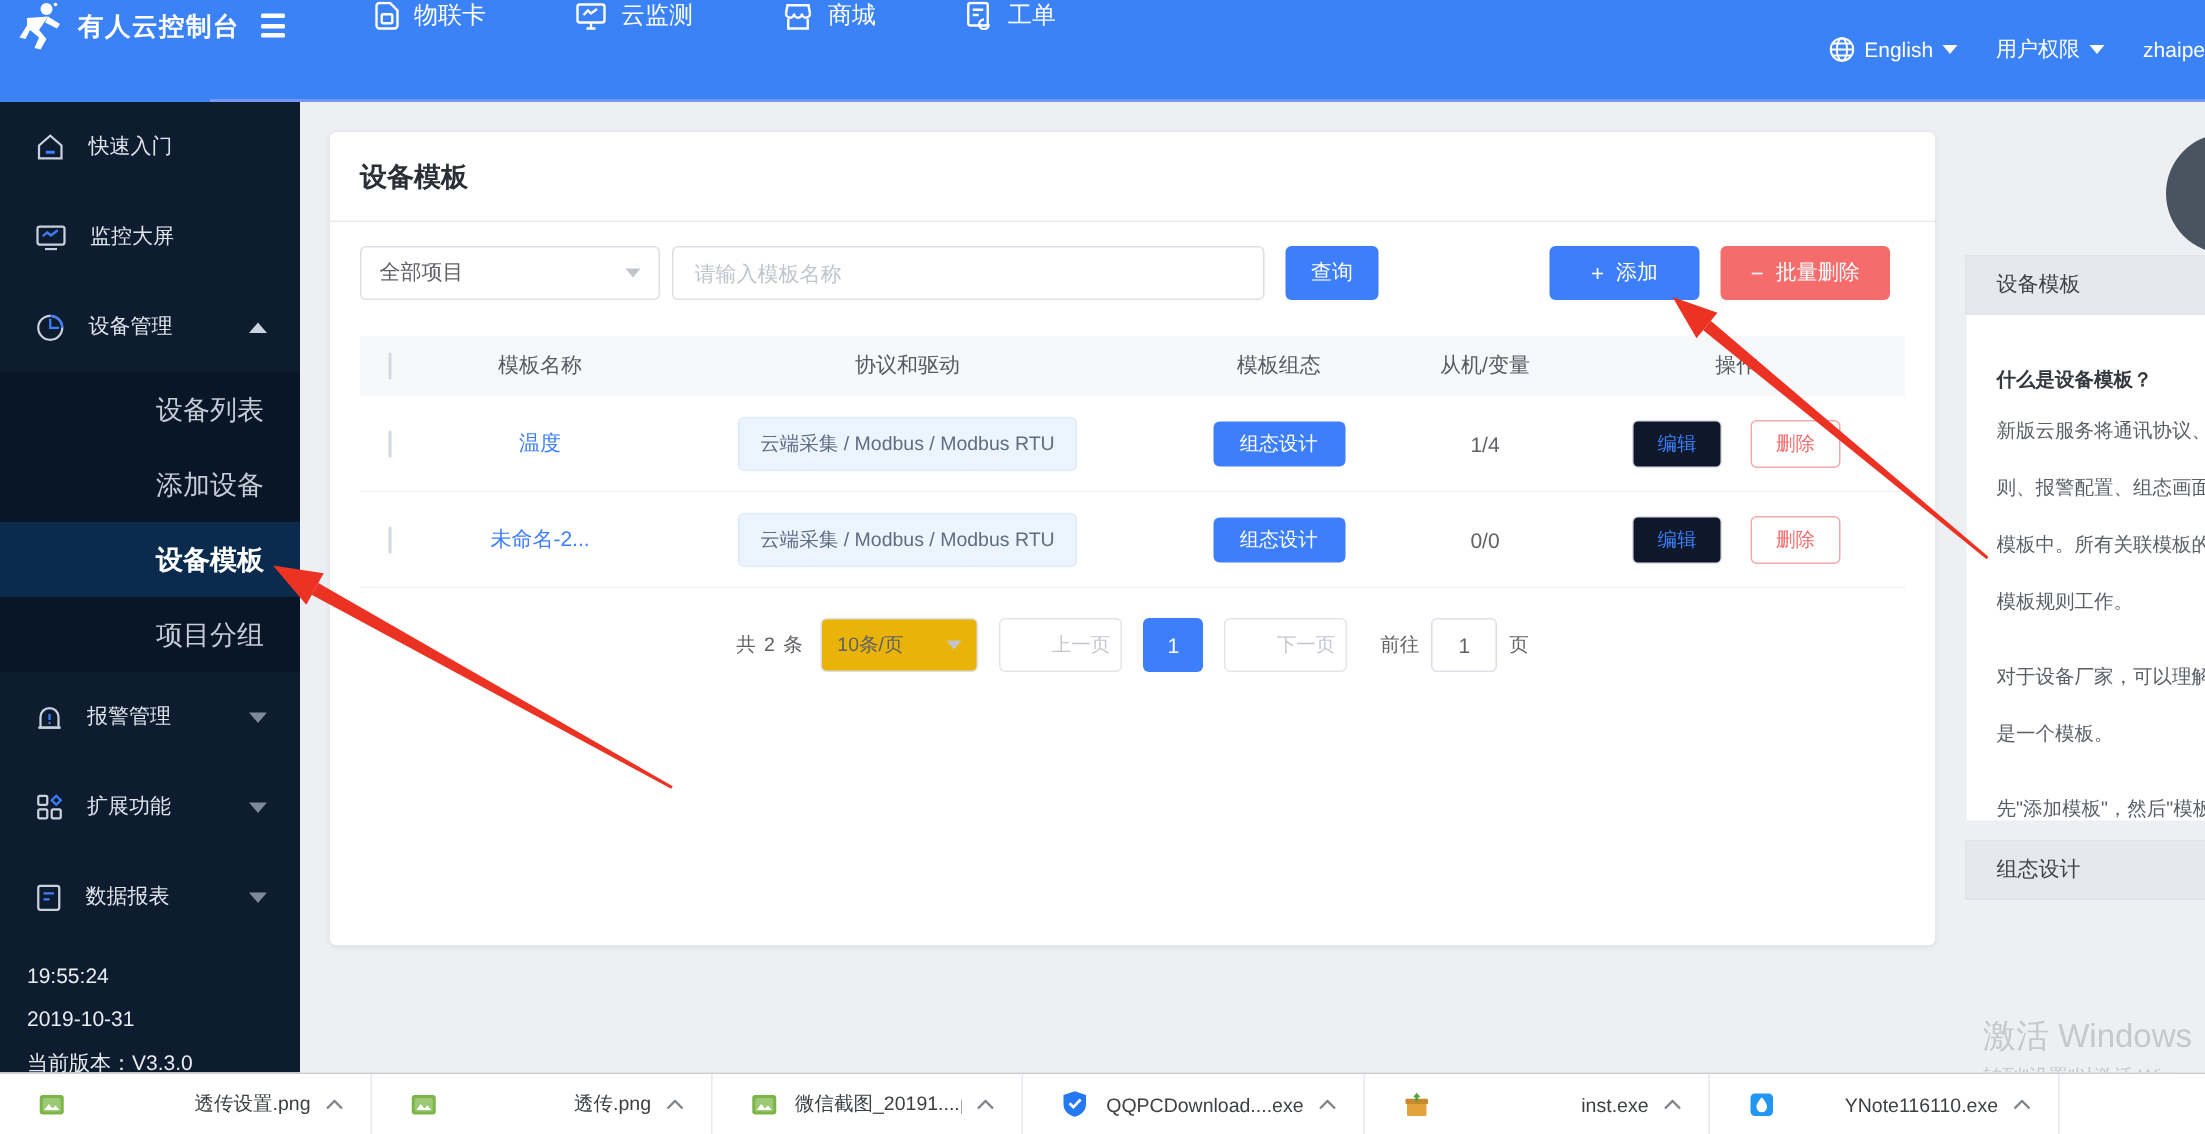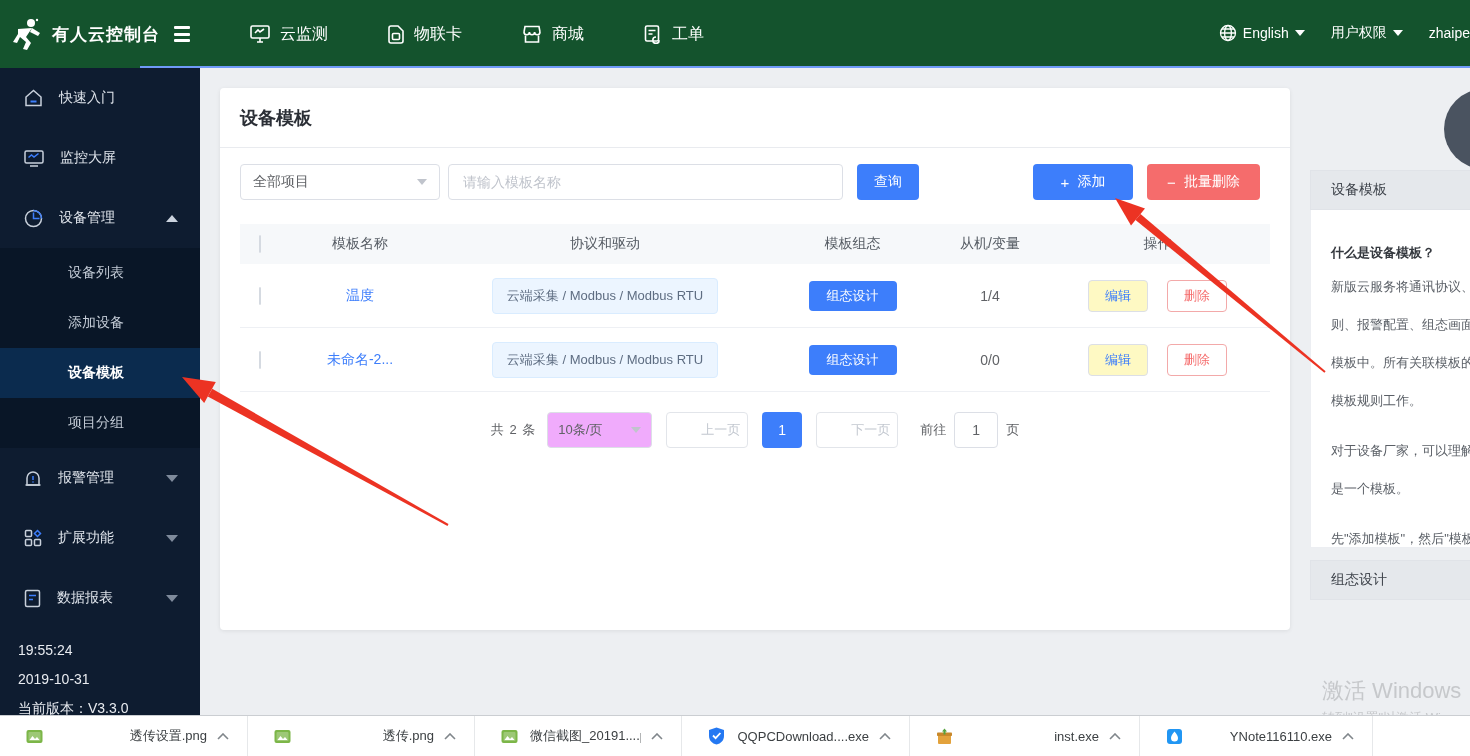--- a/index.html
+++ b/index.html
@@ -1,39 +1,39 @@
 <!DOCTYPE html>
 <html><head>
 <meta charset="utf-8">
 <style>
   * { margin:0; padding:0; box-sizing:border-box; }
   html,body { width:1470px; height:756px; overflow:hidden; font-family:"Liberation Sans", sans-serif; background:#EDEFF2; position:relative; }
 
   
-  .topbar { position:absolute; left:0; top:0; width:1470px; height:68px; background:#14532d; display:flex; align-items:center; z-index:6; }
+  .topbar { position:absolute; left:0; top:0; width:1470px; height:68px; background:#3b82f6; display:flex; align-items:flex-start; z-index:6; }
   .topbar::after { content:''; position:absolute; left:140px; right:0; bottom:0; height:2px; background:#6F9AF8; }
   .brand { width:200px; display:flex; align-items:center; padding:0 10px 0 12px; gap:8px; flex:none; }
   .brand-title { color:#fff; font-size:17px; font-weight:600; letter-spacing:1px; white-space:nowrap; }
   .hamburger { width:22px; height:16px; display:flex; flex-direction:column; justify-content:space-between; cursor:pointer; margin-left:6px; }
   .hamburger span { display:block; height:3px; background:#fff; border-radius:1px; }
   .nav-tabs { display:flex; align-items:stretch; margin-left:20px; }
   .nav-tab { display:flex; align-items:center; gap:10px; padding:0 30px; color:#fff; font-size:16px; cursor:pointer; white-space:nowrap; }
   .nav-tab.active { background:#2E62DE; }
   .top-right { position:absolute; right:0; top:0; height:66px; display:flex; align-items:center; gap:8px; color:#fff; font-size:14px; }
   .top-right .grp { display:flex; align-items:center; gap:6px; cursor:pointer; margin-left:18px; white-space:nowrap; }
   .caret-down-w { width:0; height:0; border-left:5px solid transparent; border-right:5px solid transparent; border-top:6px solid #fff; }
 
   
   .sidebar { position:absolute; left:0; top:68px; width:200px; height:647px; background:#0E1C30; z-index:6; }
   .side-item { height:60px; display:flex; align-items:center; padding:0 18px 0 24px; color:#DFE4EB; font-size:14px; cursor:pointer; position:relative; }
   .side-item .s-label { margin-left:16px; }
   .side-caret-up { position:absolute; right:22px; width:0; height:0; border-left:6px solid transparent; border-right:6px solid transparent; border-bottom:7px solid #CBD3DE; }
   .side-caret-down { position:absolute; right:22px; width:0; height:0; border-left:6px solid transparent; border-right:6px solid transparent; border-top:7px solid #7E8violet; border-top:7px solid #7E8A9B; }
   .submenu { background:#091627; }
-  .sub-item { height:50px; display:flex; align-items:center; padding-left:68px; color:#C3CBD6; font-size:14px; cursor:pointer; }
+  .sub-item { height:50px; display:flex; align-items:center; padding-left:104px; color:#C3CBD6; font-size:18px; cursor:pointer; }
   .sub-item.active { background:#0B2B4E; color:#fff; font-weight:700; }
   .side-clock { padding:8px 0 0 18px; color:#E8EBF0; font-size:14px; line-height:29px; }
 
   
   .card { position:absolute; left:220px; top:88px; width:1070px; height:542px; background:#fff; border-radius:4px; box-shadow:0 1px 4px rgba(0,0,0,.08); z-index:2; }
   .page-title { padding:18px 20px 0 20px; font-size:18px; font-weight:700; color:#2B2F36; }
   .card-divider { height:1px; background:#E9EBEF; margin-top:17px; }
   .filter-row { display:flex; align-items:center; margin:16px 20px 0 20px; }
   .select-box { width:200px; height:36px; border:1px solid #DCDFE6; border-radius:4px; display:flex; align-items:center; justify-content:space-between; padding:0 12px; font-size:14px; color:#606266; background:#fff; cursor:pointer; }
   .caret-g { width:0; height:0; border-left:5px solid transparent; border-right:5px solid transparent; border-top:6px solid #C0C4CC; }
@@ -50,27 +50,27 @@
   
   .tbl { margin:24px 20px 0 20px; }
   .t-row { display:grid; grid-template-columns:40px 160px 330px 165px 110px 1fr; align-items:center; }
   .t-head { height:40px; background:#F6F8FA; color:#555B63; font-size:14px; }
   .t-body-row { height:64px; border-bottom:1px solid #EEF0F4; font-size:14px; color:#606266; }
   .t-cell { text-align:center; }
   .chk { width:16px; height:16px; border:1px solid #D5DAE1; border-radius:2px; background:#F4F6F8; margin:0 auto; cursor:pointer; }
   .link { color:#3D7EFB; cursor:pointer; }
   .tag-pill { display:inline-block; background:#ECF5FF; border:1px solid #D9ECFF; border-radius:4px; height:36px; line-height:34px; padding:0 14px; font-size:13px; color:#5E6D82; white-space:nowrap; }
   .btn-config { width:88px; height:30px; font-size:13px; }
-  .btn-edit { width:60px; height:32px; background:#fef9c3; border:1px solid #DCDFE6; color:#3D7EFB; font-size:13px; border-radius:4px; cursor:pointer; }
+  .btn-edit { width:60px; height:32px; background:#0f172a; border:1px solid #DCDFE6; color:#3D7EFB; font-size:13px; border-radius:4px; cursor:pointer; }
   .btn-del { width:60px; height:32px; background:#fff; border:1px solid #F3A9A9; color:#F56C6C; font-size:13px; border-radius:4px; margin-left:15px; cursor:pointer; }
 
   
   .pager { display:flex; align-items:center; justify-content:center; margin-top:20px; font-size:13px; color:#606266; }
   .pg-total { margin-right:11px; letter-spacing:1px; }
-  .pg-size { width:105px; height:36px; border:1px solid #DCDFE6; border-radius:4px; display:flex; align-items:center; justify-content:space-between; padding:17px 10px; color:#606266; cursor:pointer; background:#f0abfc; }
+  .pg-size { width:105px; height:36px; border:1px solid #DCDFE6; border-radius:4px; display:flex; align-items:center; justify-content:space-between; padding:17px 10px; color:#606266; cursor:pointer; background:#eab308; }
   .pg-btn { width:82px; height:36px; border:1px solid #E2E5EA; border-radius:4px; background:#fff; color:#C3C8D0; display:flex; align-items:center; justify-content:center; margin-left:14px; cursor:pointer;padding-left:27px; }
   .pg-num { width:40px; height:36px; border-radius:4px; background:#3D7EFB; color:#fff; display:flex; align-items:center; justify-content:center; margin-left:14px; font-size:14px; cursor:pointer; }
   .pg-goto { margin-left:22px; display:flex; align-items:center; gap:8px; }
   .pg-input { width:44px; height:36px; border:1px solid #DCDFE6; border-radius:4px; text-align:center; font-size:14px; color:#606266; outline:none; font-family:"Liberation Sans", sans-serif; }
 
   
   .help-head { position:absolute; left:1310px; top:170px; width:300px; height:40px; background:#E5E8EC; border:1px solid #E0E3E8; display:flex; align-items:center; padding-left:20px; font-size:14px; color:#3E434B; z-index:3; }
   .help-body { position:absolute; left:1310px; top:210px; width:300px; height:338px; background:#fff; border:1px solid #ECEEF2; border-top:none; padding:34px 0 0 20px; z-index:3; }
   .help-q { font-size:13px; font-weight:700; color:#35393F; margin-bottom:6px; }
   .help-line { font-size:13px; color:#5A5F66; line-height:38px; white-space:nowrap; }
@@ -112,36 +112,36 @@
     <span class="brand-title">有人云控制台</span>
     <span class="hamburger">
         <span></span>
         <span></span>
         <span></span>
       </span>
   </div>
   <nav class="nav-tabs">
     <div class="nav-tab">
       <span class="icon">
+        <svg width="16" height="19" viewBox="0 0 16 19" fill="none" stroke="#fff" stroke-width="1.6">
+          <path d="M1 3 a2 2 0 0 1 2-2 h7 l5 5 v10 a2 2 0 0 1-2 2 h-10 a2 2 0 0 1-2-2 Z"></path>
+          <rect x="4.5" y="8.5" width="7" height="6" rx="1"></rect>
+        </svg>
+      </span>
+      <span>物联卡</span>
+    </div>
+    <div class="nav-tab">
+      <span class="icon">
         <svg width="20" height="18" viewBox="0 0 20 18" fill="none" stroke="#fff" stroke-width="1.6">
           <rect x="1" y="1" width="18" height="12" rx="1.5"></rect>
           <path d="M5 8 l3-3 2 2 4-3"></path>
           <path d="M7 17 h6 M10 13 v4"></path>
         </svg>
       </span>
       <span>云监测</span>
-    </div>
-    <div class="nav-tab">
-      <span class="icon">
-        <svg width="16" height="19" viewBox="0 0 16 19" fill="none" stroke="#fff" stroke-width="1.6">
-          <path d="M1 3 a2 2 0 0 1 2-2 h7 l5 5 v10 a2 2 0 0 1-2 2 h-10 a2 2 0 0 1-2-2 Z"></path>
-          <rect x="4.5" y="8.5" width="7" height="6" rx="1"></rect>
-        </svg>
-      </span>
-      <span>物联卡</span>
     </div>
     <div class="nav-tab">
       <span class="icon">
         <svg width="20" height="18" viewBox="0 0 20 18" fill="none" stroke="#fff" stroke-width="1.6">
           <path d="M2 7 L3 1.5 h14 L18 7"></path>
           <path d="M2 7 c0 1.6 1.3 2.8 2.8 2.8 c1.4 0 2.6-1.2 2.6-2.8 c0 1.6 1.2 2.8 2.6 2.8 c1.4 0 2.6-1.2 2.6-2.8 c0 1.6 1.2 2.8 2.6 2.8 C16.7 9.8 18 8.6 18 7"></path>
           <path d="M3.5 10.5 V17 h13 V10.5"></path>
         </svg>
       </span>
       <span>商城</span>

